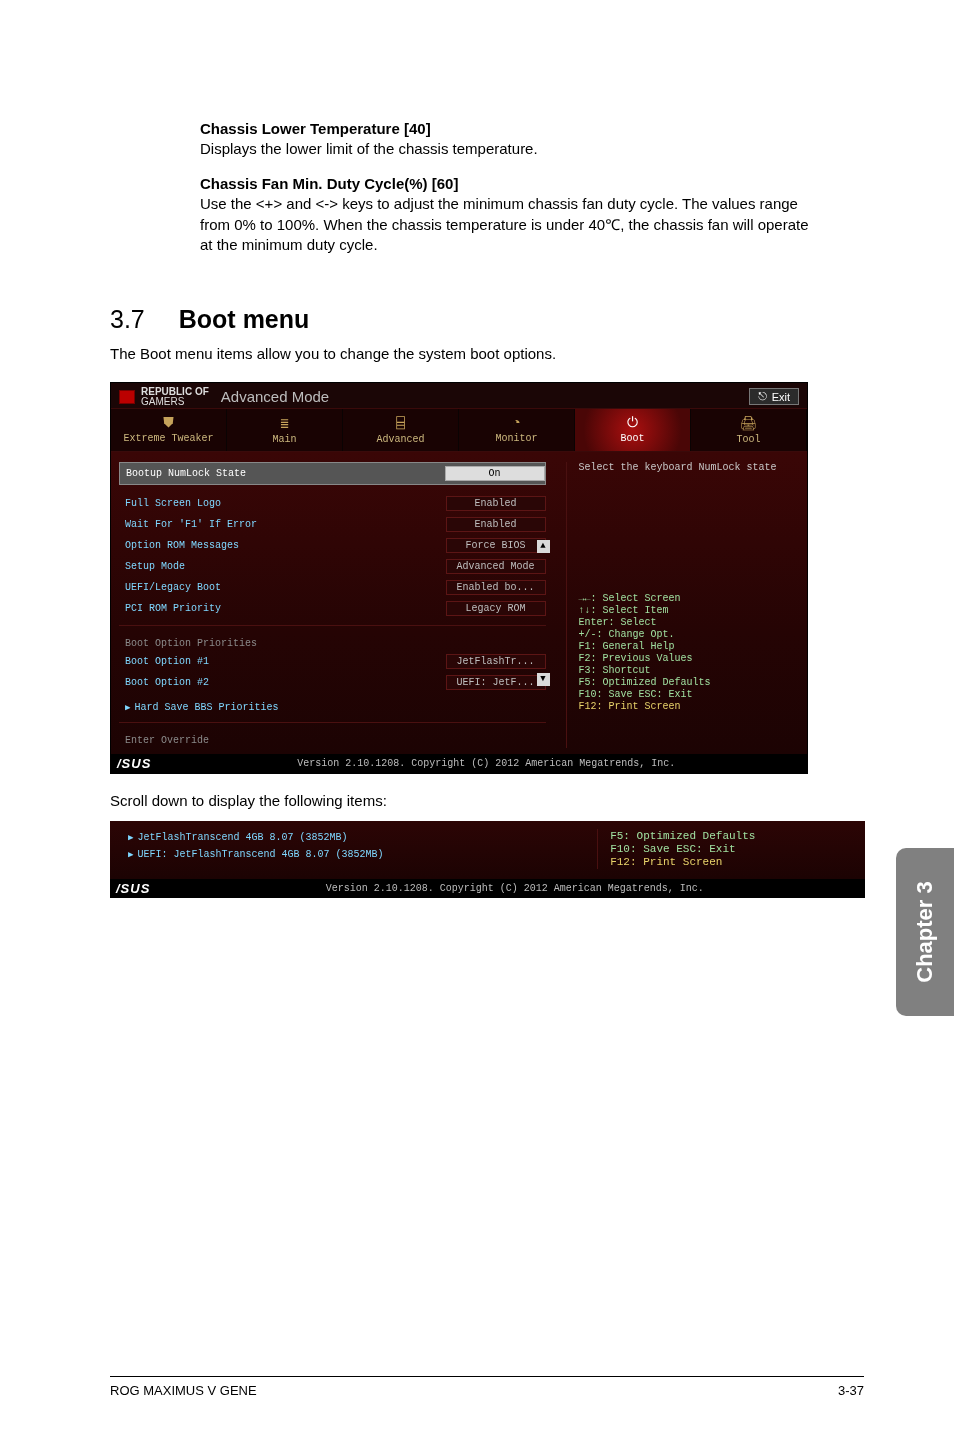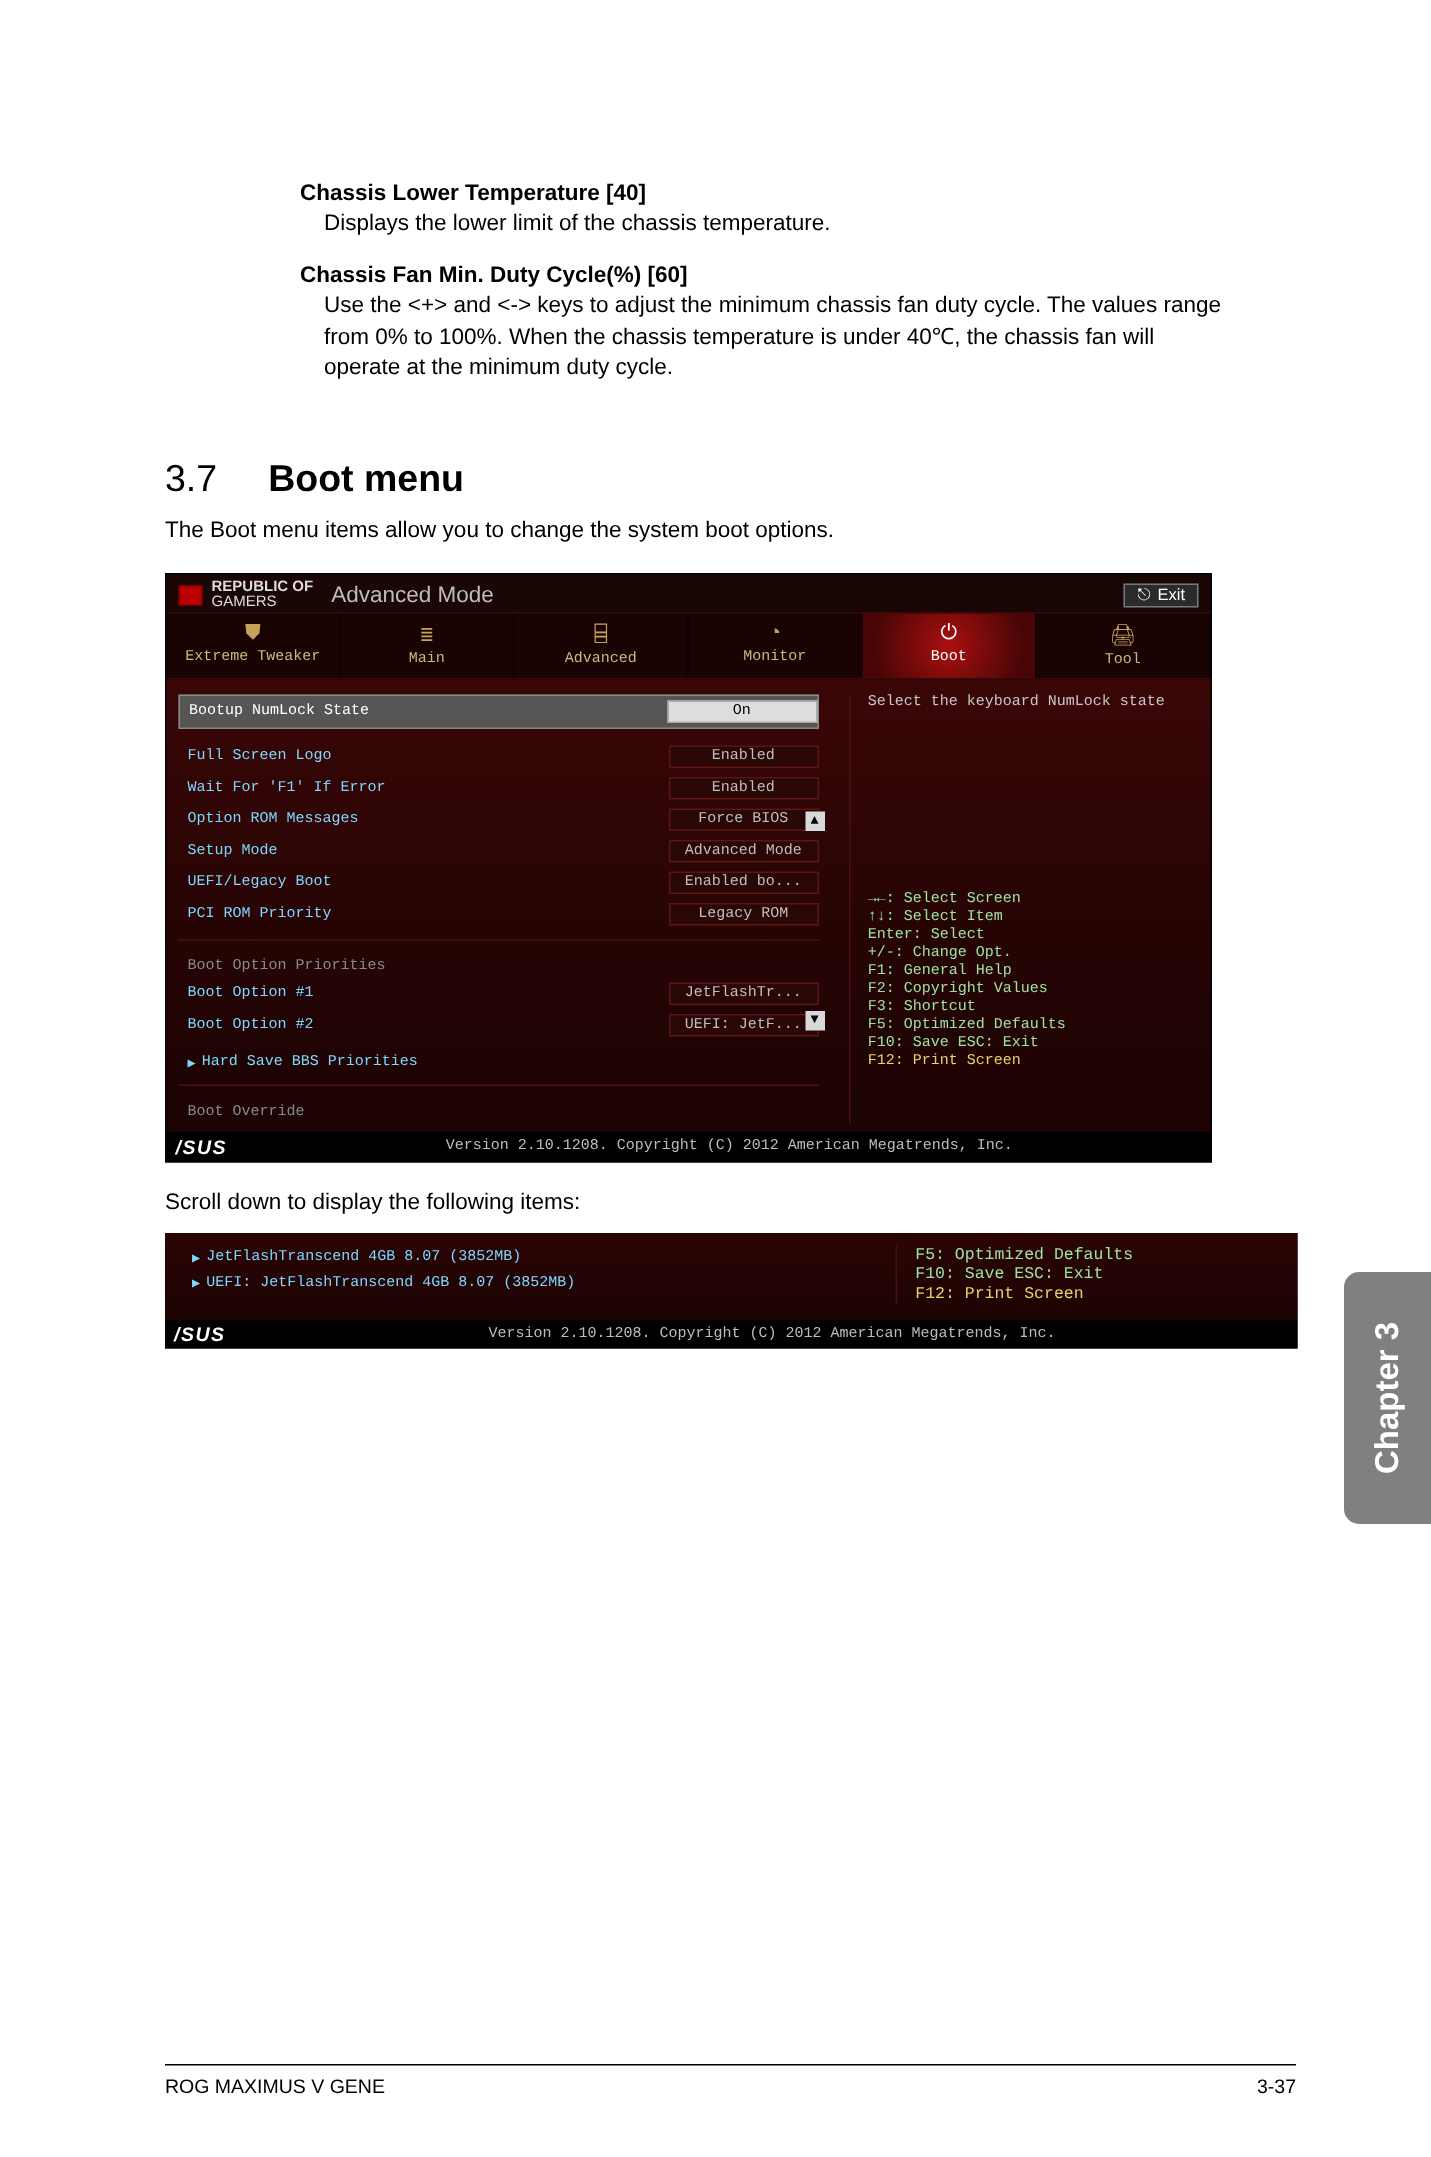--- a/index.html
+++ b/index.html
@@ -10,21 +10,21 @@
     color: #000;
     width: 954px;
     height: 1438px;
     position: relative;
   }
   .page {
     padding: 120px 90px 0 110px;
   }
   .indent { margin-left: 90px; margin-right: 40px; }
   .h-small { font-weight: bold; font-size: 15px; margin-bottom: 2px; }
-  .para { font-size: 15px; line-height: 1.35; margin-bottom: 16px; margin-left: 16px; }
+  .para { font-size: 15px; line-height: 1.35; margin-bottom: 16px; }
   .section-number { font-weight: normal; font-size: 25px; margin-right: 34px; }
   .section-title { font-weight: bold; font-size: 25px; }
   .section-row { display:flex; align-items:baseline; margin-top: 50px; margin-bottom: 10px; }
   .bios-shot {
     margin-top: 18px;
     width: 698px;
     background: #000;
     font-family: "Courier New", monospace;
     font-size: 11px;
     border: 1px solid #000;
@@ -224,37 +224,37 @@
         <div class="field-row">
           <span class="label">Boot Option #2</span>
           <span class="value-box">UEFI: JetF...</span>
         </div>
         <div style="height:6px;"></div>
         <div class="expander-link">
           <span class="chev">▶</span>
           <span>Hard Save BBS Priorities</span>
         </div>
         <div class="divider"></div>
-        <div class="subgroup-title dim">Boot Override</div>
+        <div class="subgroup-title dim">Enter Override</div>
 
         <div class="scroll-arrows">
           <div class="sarrow">▲</div>
           <div class="sarrow">▼</div>
         </div>
       </div>
 
       <div class="body-right">
         <div class="desc">Select the keyboard NumLock state</div>
         <div class="help-lines">
           <div>→←: Select Screen</div>
           <div>↑↓: Select Item</div>
           <div>Enter: Select</div>
           <div>+/-: Change Opt.</div>
           <div>F1: General Help</div>
-          <div>F2: Copyright Values</div>
+          <div>F2: Previous Values</div>
           <div>F3: Shortcut</div>
           <div>F5: Optimized Defaults</div>
           <div>F10: Save  ESC: Exit</div>
           <div class="f12">F12: Print Screen</div>
         </div>
       </div>
     </div>
 
     <div class="copyright-bar">
       <span class="asus-logo">/SUS</span>

